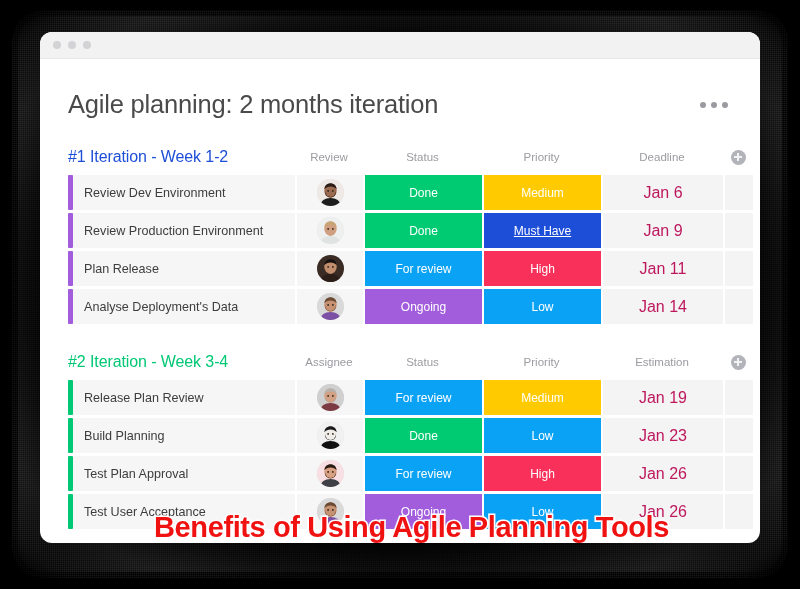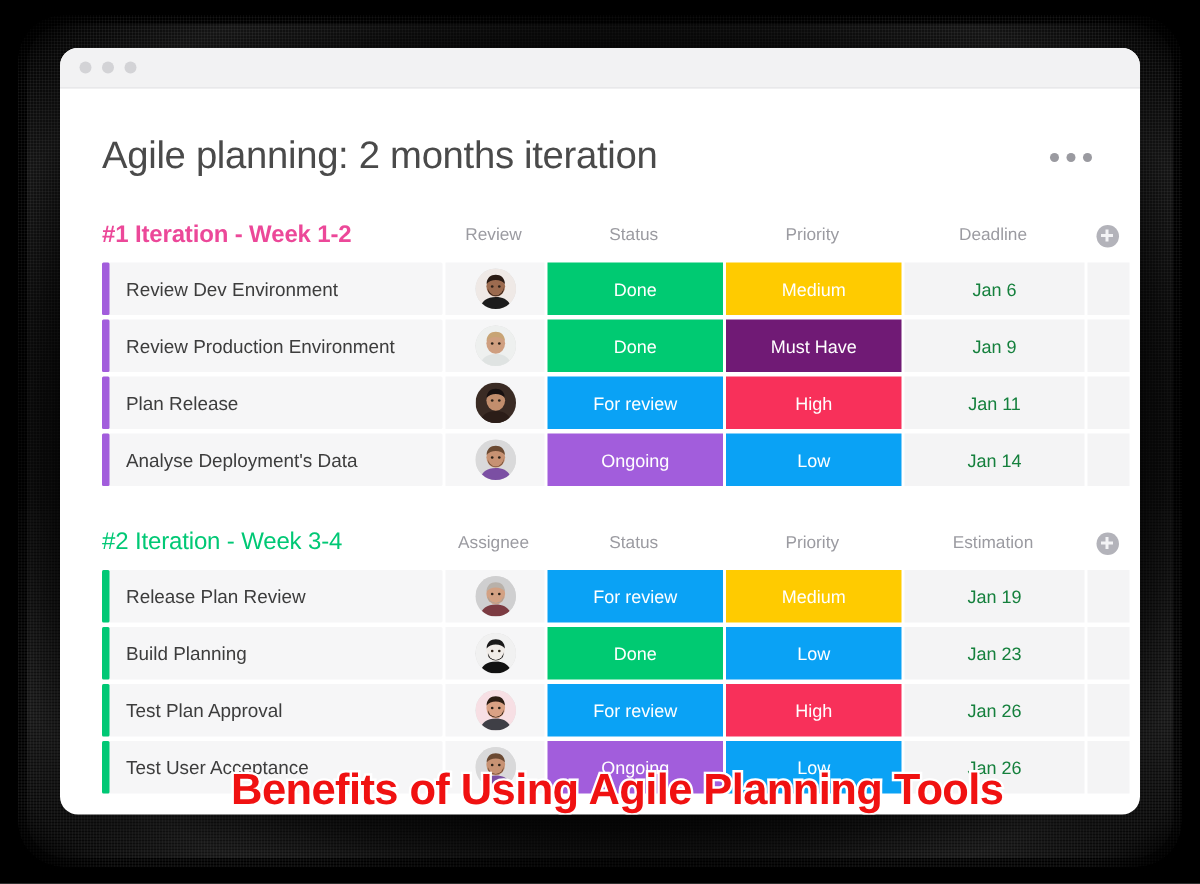--- a/index.html
+++ b/index.html
@@ -88,21 +88,21 @@
   .section + .section { margin-top: 25px; }
 
   .sec-head {
     display: grid;
     grid-template-columns: 227px 68px 119px 119px 122px 30px;
     align-items: center;
     height: 26px;
     margin-bottom: 5px;
   }
   .sec-title { font-size: 16px; font-weight: 400; letter-spacing: -0.1px; white-space: nowrap; }
-  .sec-title.purple { color: #ec4899; font-weight: bold; }
+  .sec-title.purple { color: #1d4ed8; }
   .sec-title.green  { color: #00c875; }
   .col-head {
     font-size: 11.5px;
     color: #9b9ba1;
     text-align: center;
     font-weight: 400;
   }
   .plus-head { display: flex; justify-content: center; }
   .plus {
     width: 15px; height: 15px; border-radius: 50%;
@@ -151,21 +151,21 @@
   .avatar svg { display: block; width: 100%; height: 100%; }
 
   .chip {
     display: flex; align-items: center; justify-content: center;
     font-size: 12px; color: #ffffff;
     margin-left: 2px;
   }
   .cell-date {
     background: #f4f4f5;
     display: flex; align-items: center; justify-content: center;
-    font-size: 12px; color: #15803d;
+    font-size: 16px; color: #be185d;
     margin-left: 2px;
   }
   .cell-tail { background: #f4f4f5; margin-left: 2px; }
 
   
   .overlay-text {
     position: absolute;
     left: 0; right: 0;
     top: 452px;
     text-align: center;
@@ -249,21 +249,21 @@
     <ellipse cx="16" cy="14" rx="7.4" ry="8.4" fill="#cf9f80"></ellipse>
 
     <ellipse cx="16" cy="14" rx="6.4" ry="7.4" fill="#cf9f80"></ellipse>
     <path d="M8.8 12.2c0-4.6 3.2-7.2 7.2-7.2s7.2 2.6 7.2 7.2c-1.6-2.2-4.2-3.2-7.2-3.2s-5.6 1-7.2 3.2z" fill="#c8a475"></path>
     <circle cx="13.2" cy="14.2" r="1.05" fill="#2b2118"></circle>
     <circle cx="18.8" cy="14.2" r="1.05" fill="#2b2118"></circle>
   </svg>
                 </span>
               </div>
               <div class="chip" style="background: rgb(0, 202, 114);">Done</div>
-              <div class="chip" style="background: #701a75;">Must Have</div>
+              <div class="chip" style="background: #1d4ed8; text-decoration: underline;">Must Have</div>
               <div class="cell-date">Jan 9</div>
               <div class="cell-tail"></div>
             </div>
             <div class="row">
               <div class="cell-name">Plan Release</div>
               <div class="cell-avatar">
                 <span class="avatar">
                   <svg viewBox="0 0 32 32" xmlns="http://www.w3.org/2000/svg">
     <rect width="32" height="32" fill="#3a2b24"></rect>
     <path d="M4 32c0-6.1 5.4-9.4 12-9.4S28 25.9 28 32z" fill="#2b1d18"></path>

